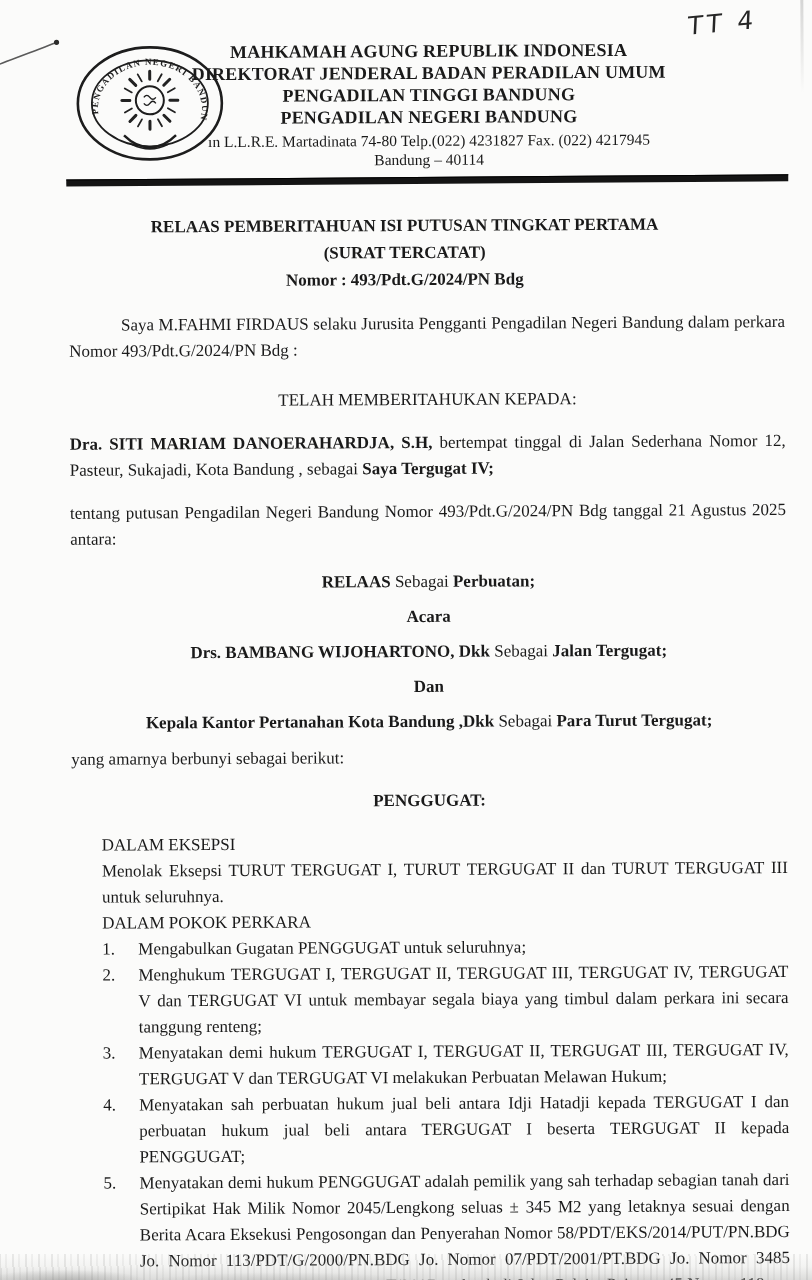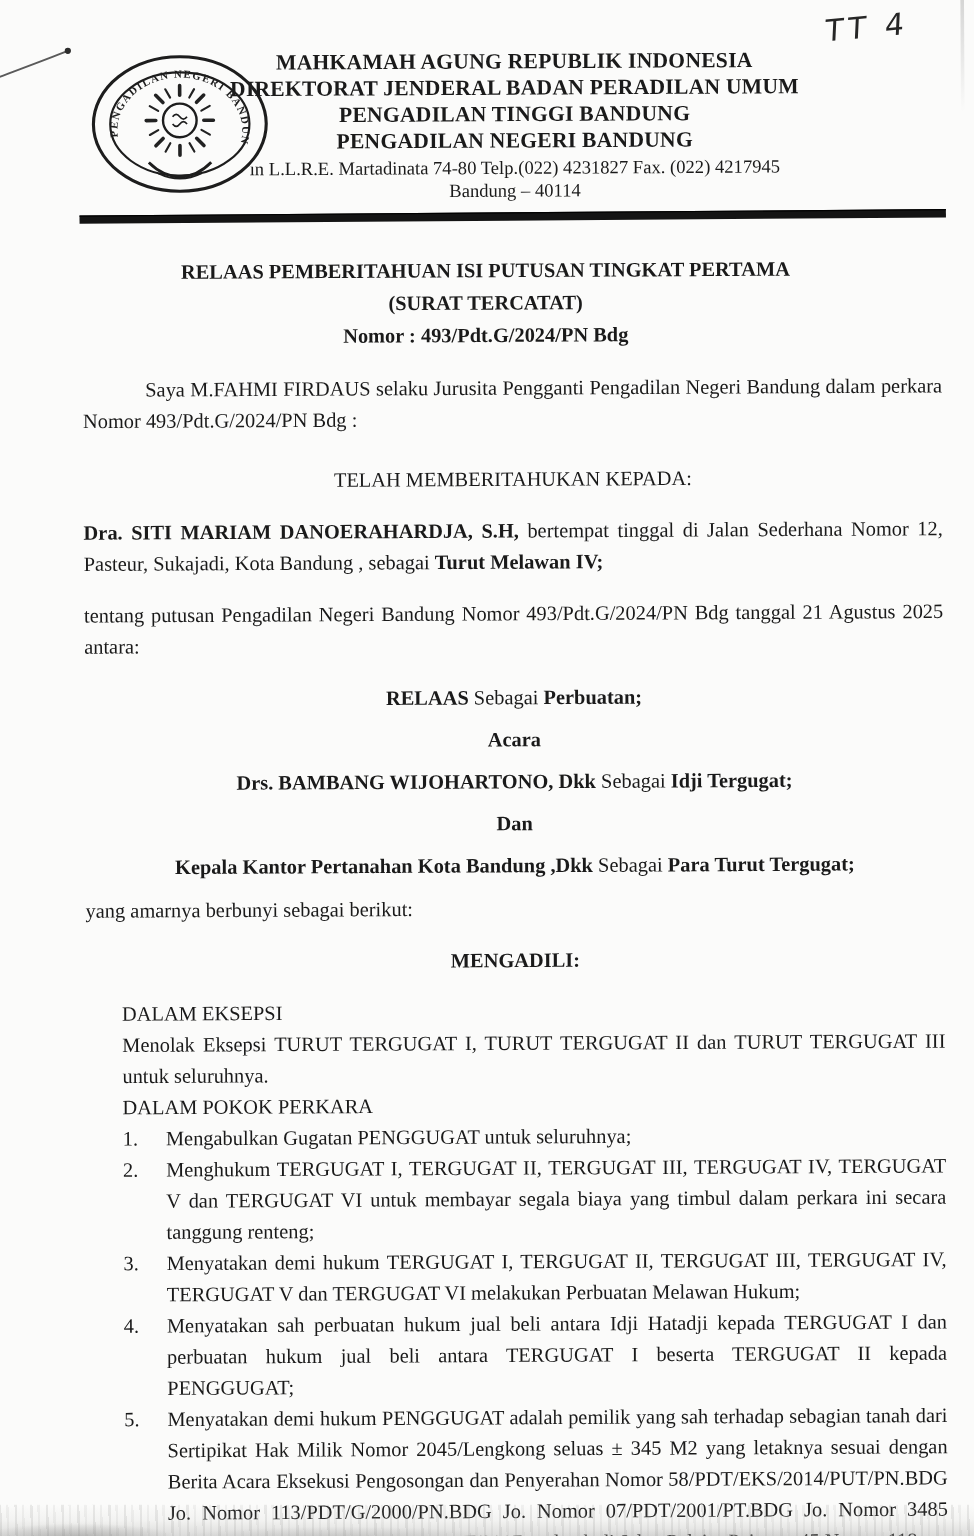--- a/index.html
+++ b/index.html
@@ -133,45 +133,45 @@
       <div>Nomor : 493/Pdt.G/2024/PN Bdg</div>
     </div>
 
     <div class="doc-body">
 
       <p class="para indent" style="margin-top:18px">Saya M.FAHMI FIRDAUS selaku Jurusita Pengganti Pengadilan Negeri Bandung dalam perkara Nomor 493/Pdt.G/2024/PN Bdg :</p>
 
       <p class="para center-line" style="margin-top:24px">TELAH MEMBERITAHUKAN KEPADA:</p>
 
       <p class="para">
-        <b>Dra. SITI MARIAM DANOERAHARDJA, S.H,</b><span> bertempat tinggal di Jalan Sederhana Nomor 12, Pasteur, Sukajadi, Kota Bandung , sebagai </span><b>Turut Melawan IV;</b>
+        <b>Dra. SITI MARIAM DANOERAHARDJA, S.H,</b><span> bertempat tinggal di Jalan Sederhana Nomor 12, Pasteur, Sukajadi, Kota Bandung , sebagai </span><b>Saya Tergugat IV;</b>
       </p>
 
       <p class="para">tentang putusan Pengadilan Negeri Bandung Nomor 493/Pdt.G/2024/PN Bdg tanggal 21 Agustus 2025 antara:</p>
 
       <div class="party-line">
         <b>RELAAS</b><span> Sebagai </span><b>Perbuatan;</b>
       </div>
       <div class="party-line">
         <b>Acara</b>
       </div>
       <div class="party-line">
-        <b>Drs. BAMBANG WIJOHARTONO, Dkk</b><span> Sebagai </span><b>Idji Tergugat;</b>
+        <b>Drs. BAMBANG WIJOHARTONO, Dkk</b><span> Sebagai </span><b>Jalan Tergugat;</b>
       </div>
       <div class="party-line">
         <b>Dan</b>
       </div>
       <div class="party-line">
         <b>Kepala Kantor Pertanahan Kota Bandung ,Dkk</b><span> Sebagai </span><b>Para Turut Tergugat;</b>
       </div>
 
       <p class="para" style="margin-top:10px">yang amarnya berbunyi sebagai berikut:</p>
 
       <p class="heading-center" style="margin-top:10px">
-        <b>MENGADILI:</b>
+        <b>PENGGUGAT:</b>
       </p>
 
       <div class="amar-section">
         <div>DALAM EKSEPSI</div>
         <div style="text-align:justify">Menolak Eksepsi TURUT TERGUGAT I, TURUT TERGUGAT II dan TURUT TERGUGAT III untuk seluruhnya.</div>
         <div>DALAM POKOK PERKARA</div>
 
         <div class="amar-item">
           <span class="amar-num">1.</span>
           <div class="amar-text">Mengabulkan Gugatan PENGGUGAT untuk seluruhnya;</div>

